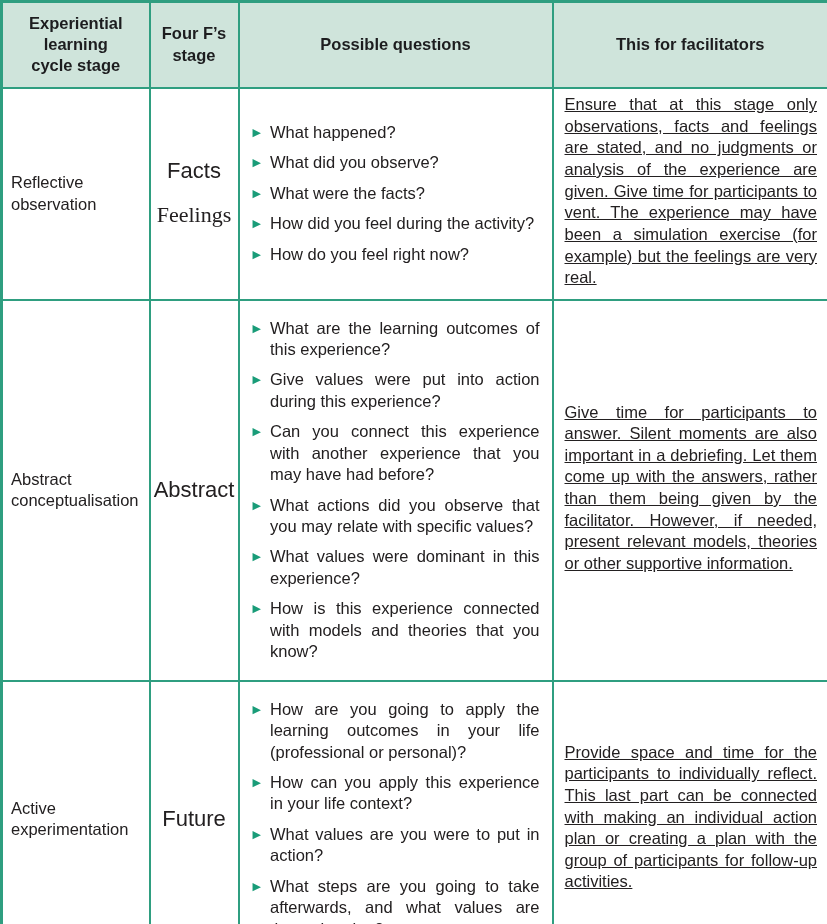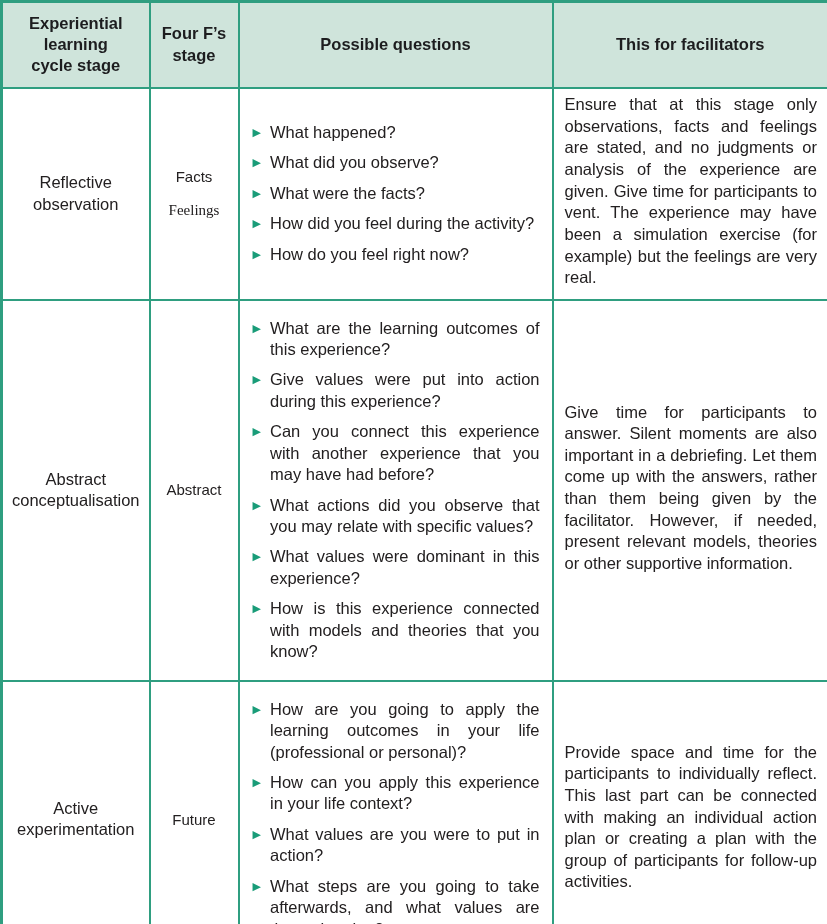--- a/index.html
+++ b/index.html
@@ -35,28 +35,28 @@
     padding: 8px 4px;
     color: #1d1d1f;
     white-space: pre-line;
   }
   col.c1 { width: 148px; }
   col.c2 { width: 89px; }
   col.c3 { width: 314px; }
   col.c4 { width: 276px; }
 
   td.stage-cell {
-    text-align: center;
+    text-align: left;
     font-size: 16.5px;
     line-height: 1.3;
     padding: 4px 8px;
   }
   td.fourf-cell {
     text-align: center;
-    font-size: 15px;
+    font-size: 22px;
     line-height: 1.3;
     padding: 4px 0;
   }
   .f-line + .f-line { margin-top: 15px; font-family: Liberation Serif, serif; }
 
   td.questions-cell { padding: 8px 12px 8px 13px; }
   ul.qlist { list-style: none; }
   ul.qlist li {
     display: flex;
     align-items: flex-start;
@@ -74,20 +74,21 @@
   }
   .qtext {
     flex: 1 1 auto;
     text-align: justify;
   }
 
   td.tips-cell {
     padding: 4px 10px 8px 11px;
     font-size: 16.5px;
     line-height: 1.31;
+    text-decoration: underline;
   }
   .tips-text { text-align: justify; }
 </style>
 </head>
 <body>
 
 <div class="page">
   <table class="elc">
     <colgroup>
       <col class="c1">

